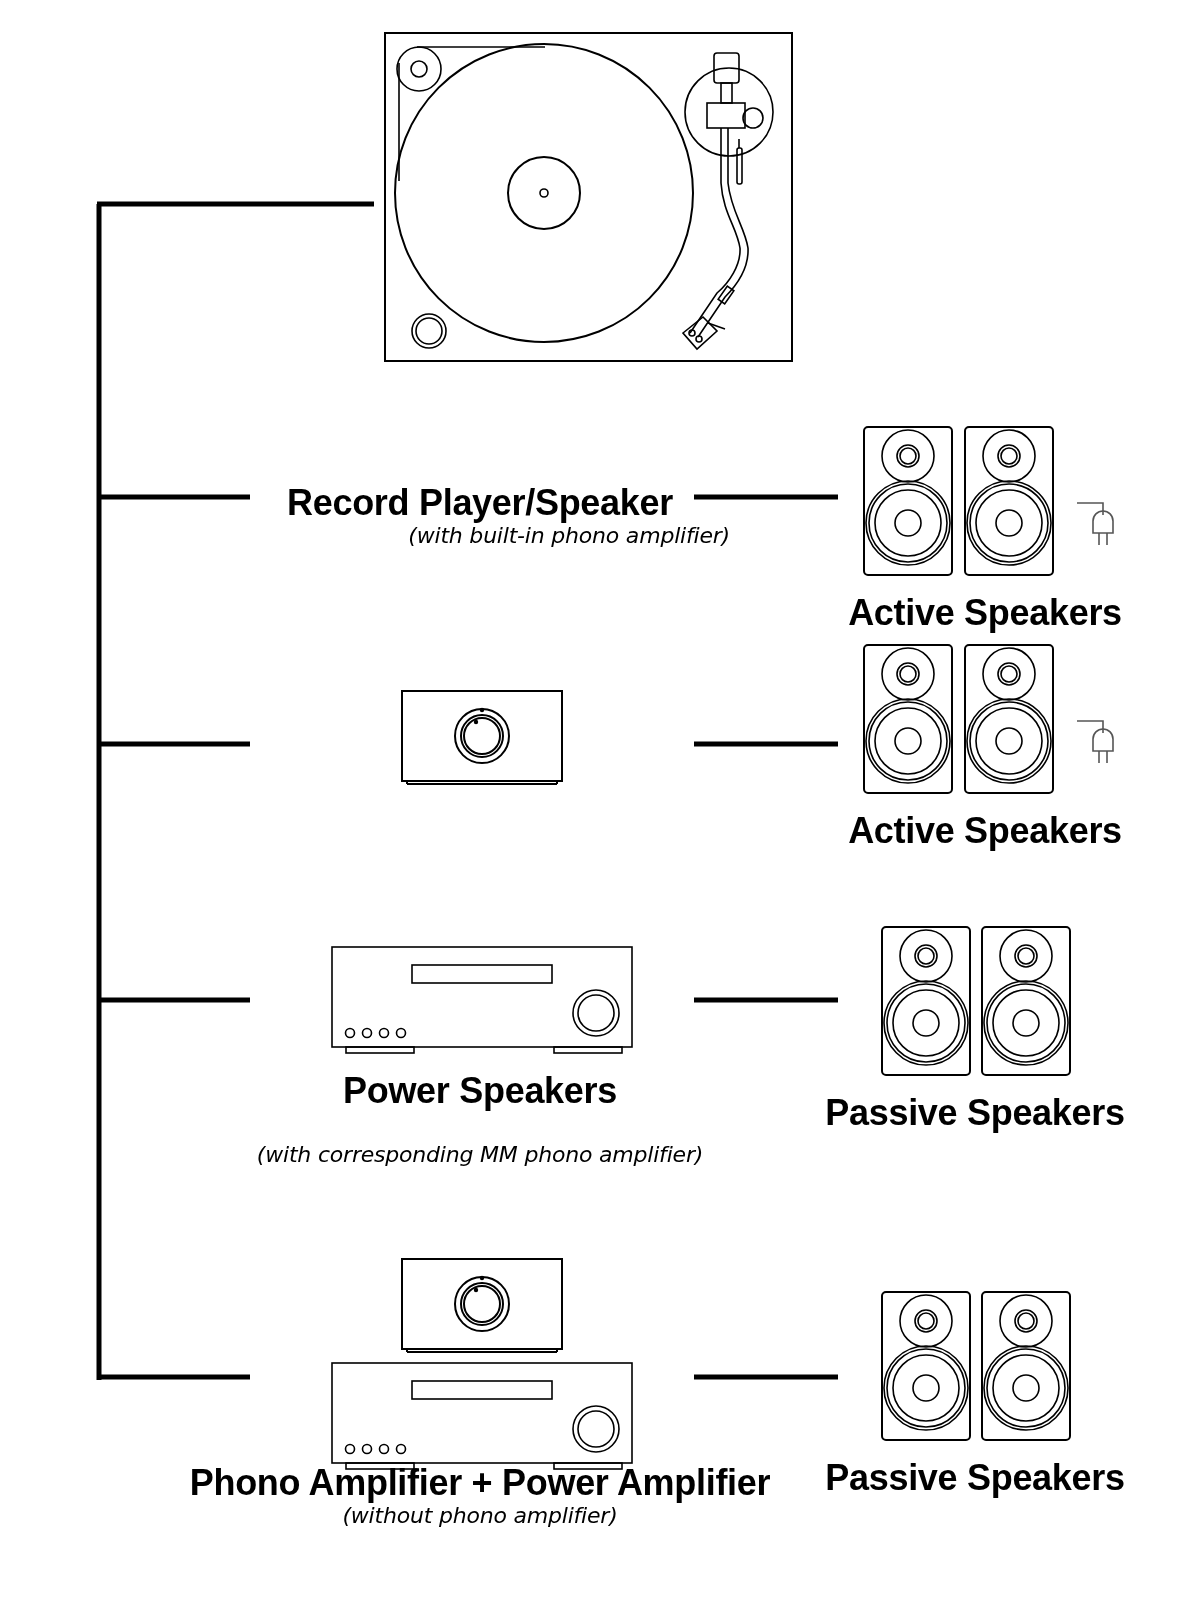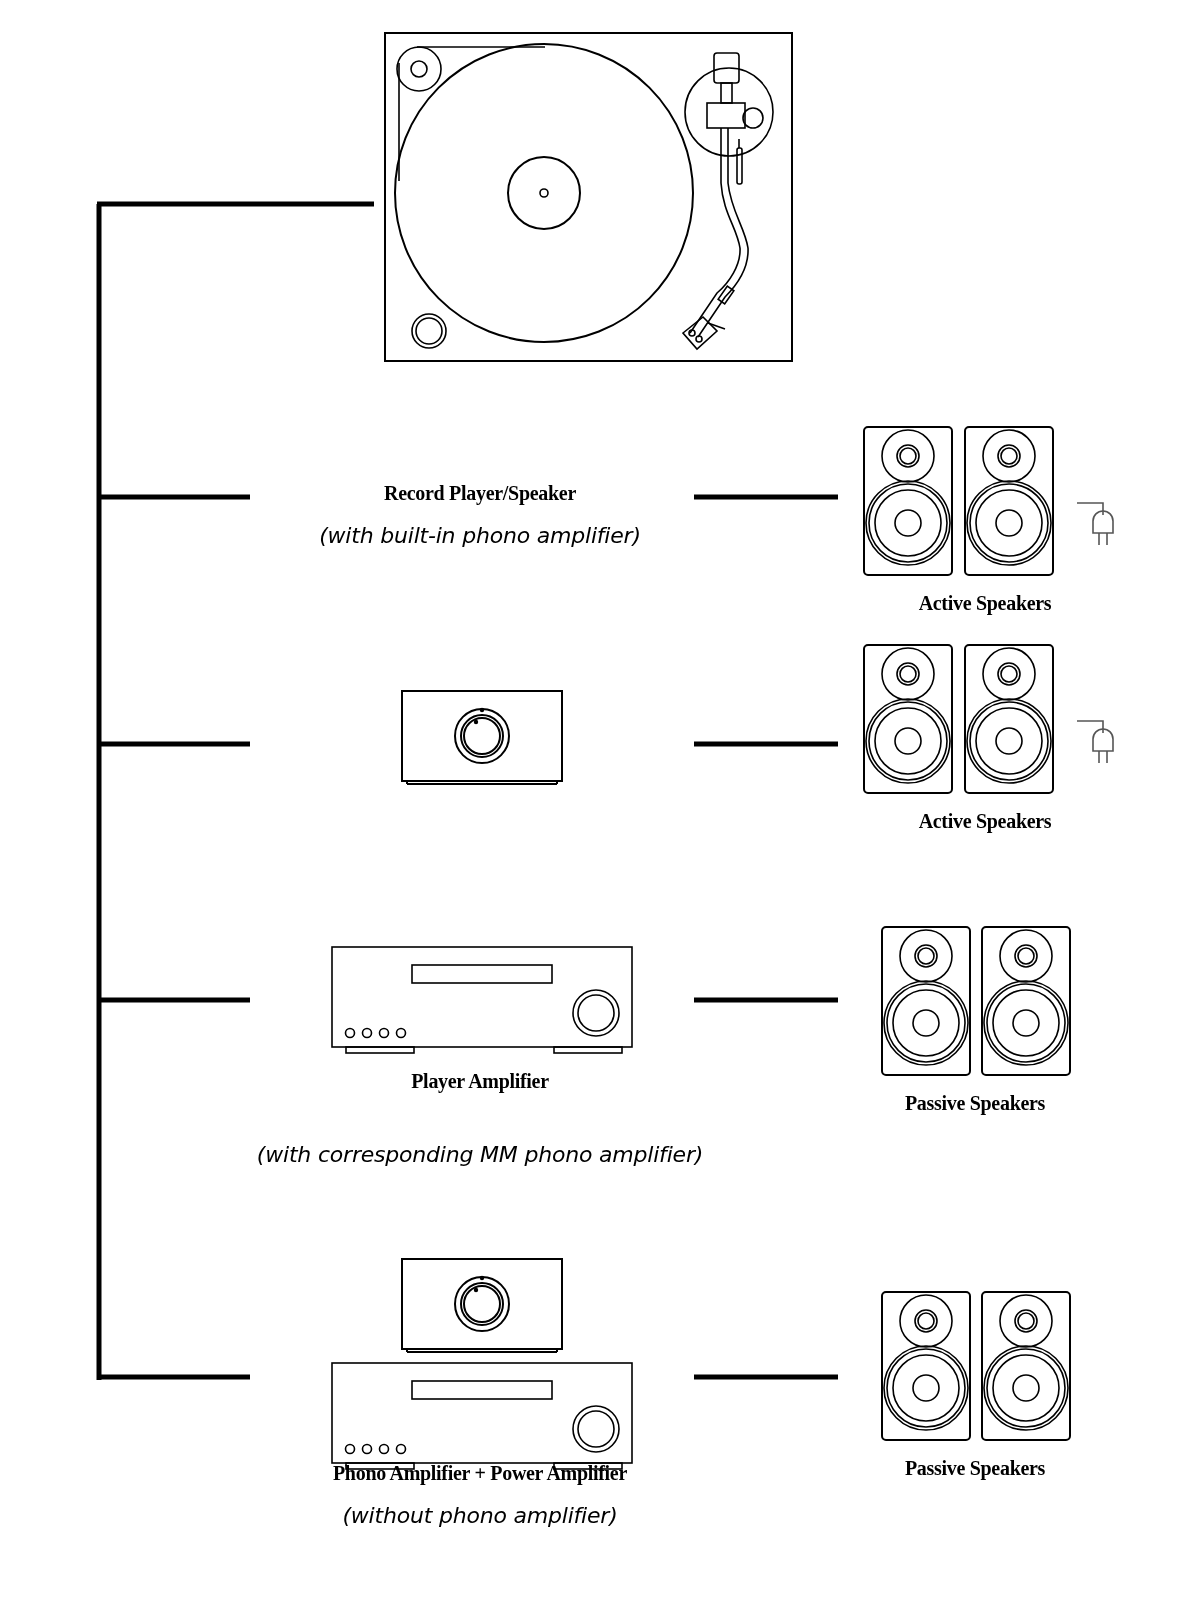--- a/index.html
+++ b/index.html
@@ -1,19 +1,19 @@
 <!DOCTYPE html>
 <html><head>
 <meta charset="utf-8">
 <style>
   html, body { margin: 0; padding: 0; background: #ffffff; }
   body { width: 1200px; height: 1600px; position: relative; overflow: hidden; font-family: "DejaVu Sans", sans-serif; color: #000; }
   #stage { position: absolute; left: 0; top: 0; width: 1200px; height: 1600px; }
   .lbl { position: absolute; text-align: center; white-space: nowrap; }
-  .title { font-family: Liberation Serif, serif; font-weight: bold; font-size: 20px; letter-spacing: -0.3px; }
+  .title { font-family: Liberation Sans, sans-serif; font-weight: bold; font-size: 36px; letter-spacing: -0.3px; }
   .sub { font-family: "DejaVu Sans", sans-serif; font-style: italic; font-size: 22px; letter-spacing: -0.2px; }
   svg .ln { fill: none; stroke: #000; stroke-width: 2; }
   svg .thin { fill: none; stroke: #000; stroke-width: 1.6; }
   svg .bus { fill: none; stroke: #000; stroke-width: 5; }
   svg .plug { fill: none; stroke: #555; stroke-width: 1.6; }
 </style>
 </head>
 <body>
 
 <div id="stage">
@@ -138,25 +138,25 @@
     <use href="#amp" x="332" y="1363"></use>
   </g>
   <g>
     <use href="#spk" x="882" y="1292"></use>
     <use href="#spk" x="982" y="1292"></use>
   </g>
 </svg>
 
 
 <div class="lbl title" style="left:230px; top:482px; width:500px;">Record Player/Speaker</div>
-<div class="lbl sub" style="left:230px; top:523px; width:500px;">(with built-in phono amplifier)</div>
+<div class="lbl sub" style="left:230px; top:523px; width:500px;text-align:right;">(with built-in phono amplifier)</div>
 <div class="lbl title" style="left:835px; top:592px; width:300px;">Active Speakers</div>
 
 <div class="lbl title" style="left:835px; top:810px; width:300px;">Active Speakers</div>
 
-<div class="lbl title" style="left:230px; top:1070px; width:500px;">Player Amplifier</div>
+<div class="lbl title" style="left:230px; top:1070px; width:500px;">Power Speakers</div>
 <div class="lbl sub" style="left:180px; top:1110px; width:600px;margin-top:32px;">(with corresponding MM phono amplifier)</div>
 <div class="lbl title" style="left:825px; top:1092px; width:300px;">Passive Speakers</div>
 
 <div class="lbl sub" style="left:180px; top:1503px; width:600px;">(without phono amplifier)</div>
 <div class="lbl title" style="left:130px; top:1462px; width:700px;">Phono Amplifier + Power Amplifier</div>
 <div class="lbl title" style="left:825px; top:1457px; width:300px;">Passive Speakers</div>
 </div>
 
 </body></html>

